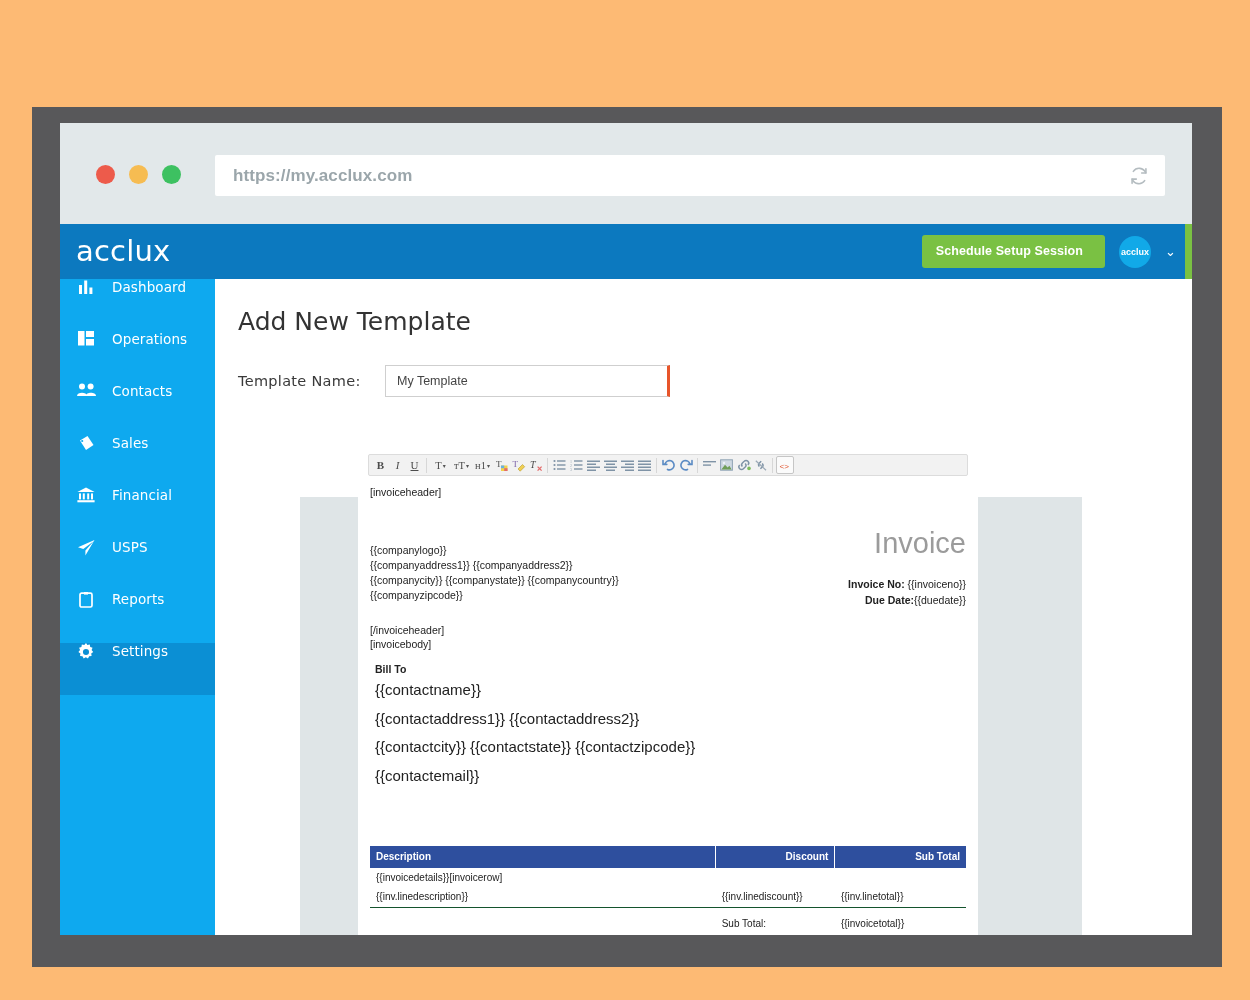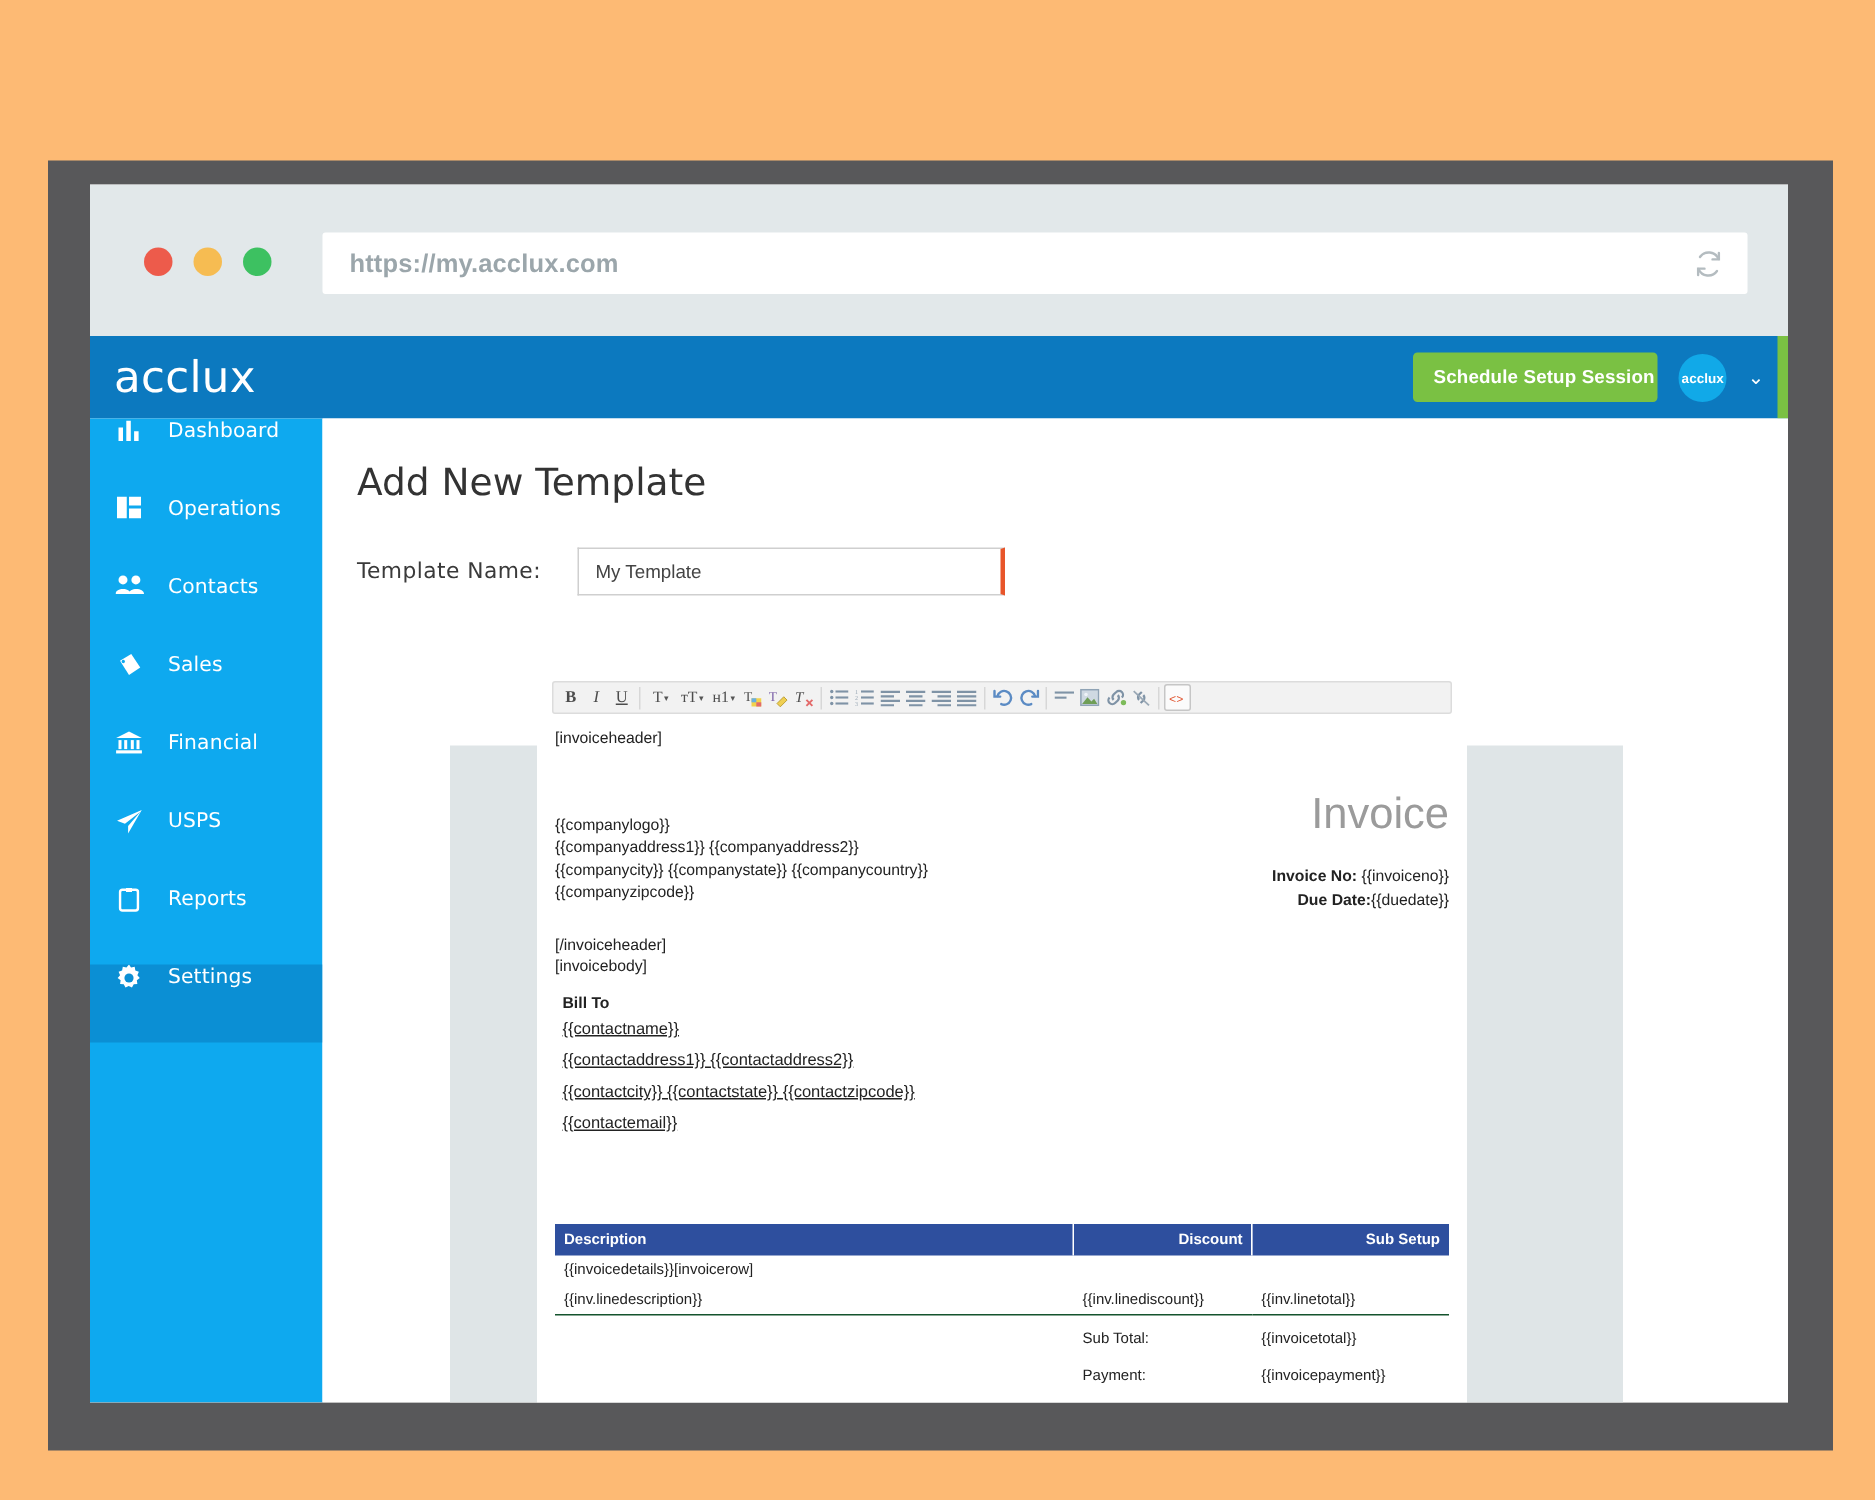--- a/index.html
+++ b/index.html
@@ -71,21 +71,21 @@
     color: #ffffff; font-size: 29px; letter-spacing: .2px;
     font-family: "DejaVu Sans", sans-serif; font-weight: 400;
   }
   .topbar-right {
     position: absolute; right: 12px; top: 0; height: 55px;
     display: flex; align-items: center; gap: 14px;
   }
   .schedule-btn {
     background: #7ac143; color: #ffffff;
     font-size: 12.5px; font-weight: bold;
-    padding: 9px 2px 10px 14px;
+    padding: 9px 22px 10px 14px;
     border: none; border-radius: 3px;
     font-family: "Liberation Sans", sans-serif;
     white-space: nowrap; cursor: pointer;
     letter-spacing: .1px;
   }
   .avatar {
     width: 32px; height: 32px; border-radius: 50%;
     background: #11a9e8; color: #ffffff;
     display:flex; align-items:center; justify-content:center;
     font-size: 9px; font-weight: bold;
@@ -218,21 +218,21 @@
     font-family: "Liberation Sans", sans-serif;
   }
   .invoice-meta {
     position: absolute; right: 12px; top: 100px;
     text-align: right; font-size: 10.5px; line-height: 1.55;
     color: #222;
   }
   .invoice-meta b { font-weight: bold; }
 
   .billto-head { font-weight: bold; font-size: 10.5px; padding-left: 5px; }
-  .billto-line { font-size: 11px; padding-left: 5px; line-height: 1.9; text-decoration: underline; }
+  .billto-line { font-size: 15px; padding-left: 5px; line-height: 1.9; }
 
   
   .inv-table {
     margin-top: 10px;
     width: 100%;
     border-collapse: collapse;
     font-size: 10px;
   }
   .inv-table thead th {
     background: #2e4f9e; color:#ffffff;
@@ -593,21 +593,21 @@
           <div class="billto-line">{{contactcity}} {{contactstate}} {{contactzipcode}}</div>
           <div class="billto-line">{{contactemail}}</div>
 
           <div style="height:46px"></div>
 
           <table class="inv-table">
             <thead>
               <tr>
                 <th class="left" style="width:58%">Description</th>
                 <th style="width:20%">Discount</th>
-                <th style="width:22%">Sub Setup</th>
+                <th style="width:22%">Sub Total</th>
               </tr>
             </thead>
             <tbody>
               <tr>
                 <td colspan="3">{{invoicedetails}}[invoicerow]</td>
               </tr>
               <tr class="row-underline">
                 <td>{{inv.linedescription}}</td>
                 <td class="right">{{inv.linediscount}}</td>
                 <td class="right">{{inv.linetotal}}</td>

